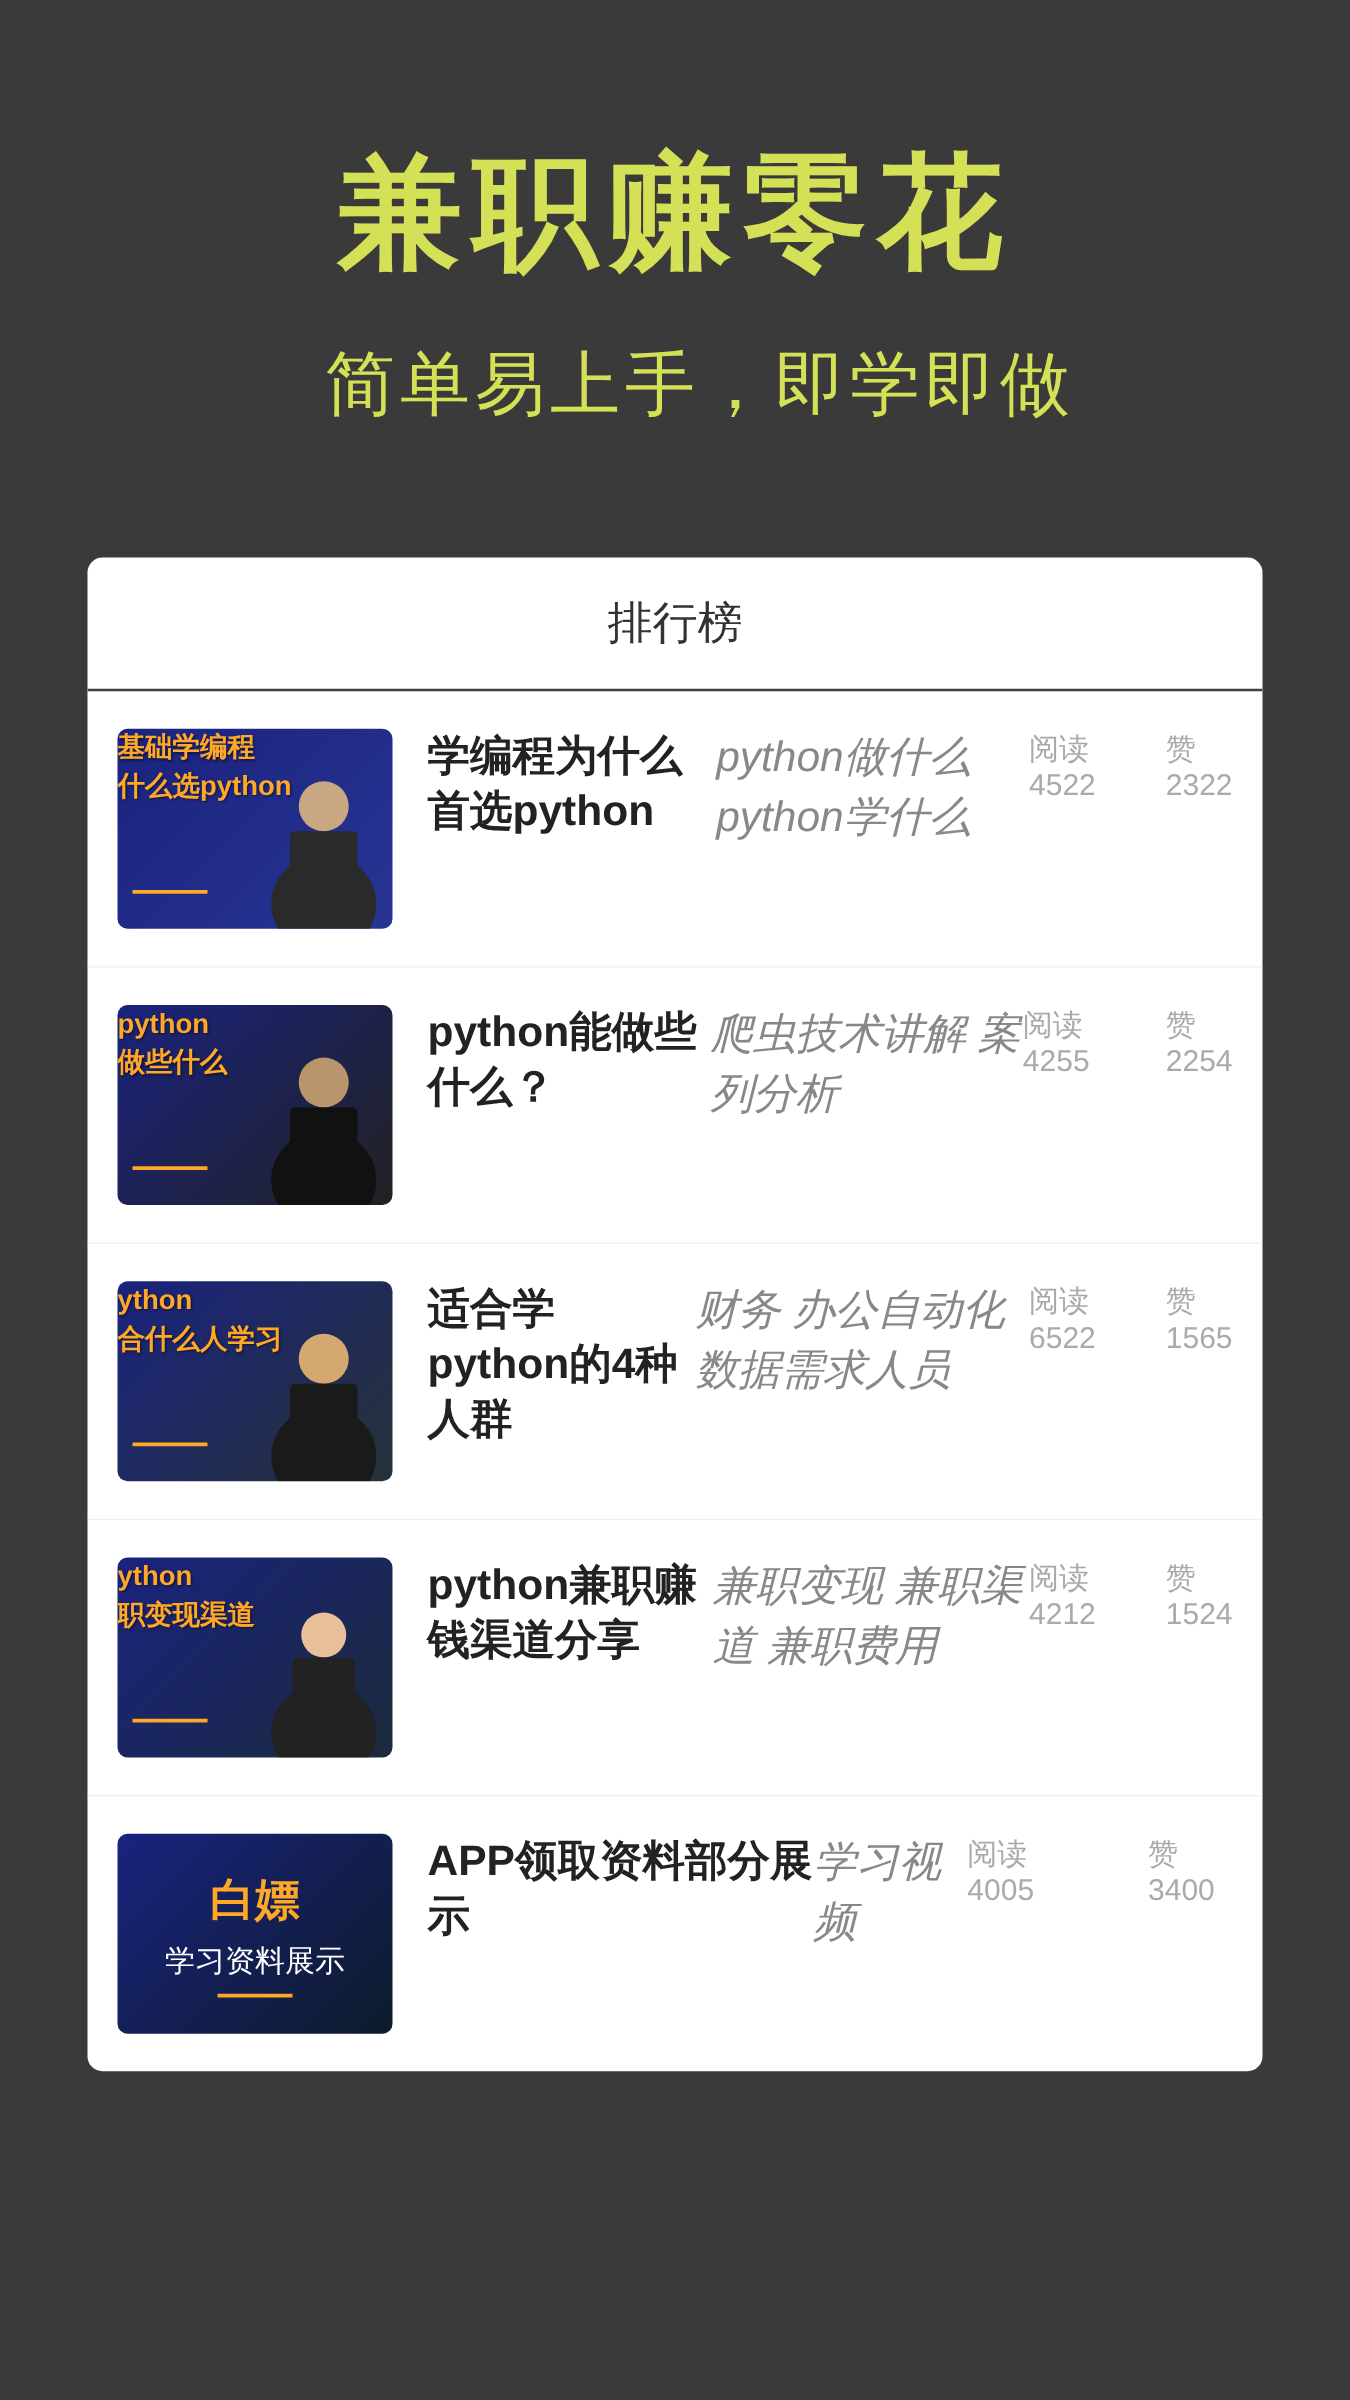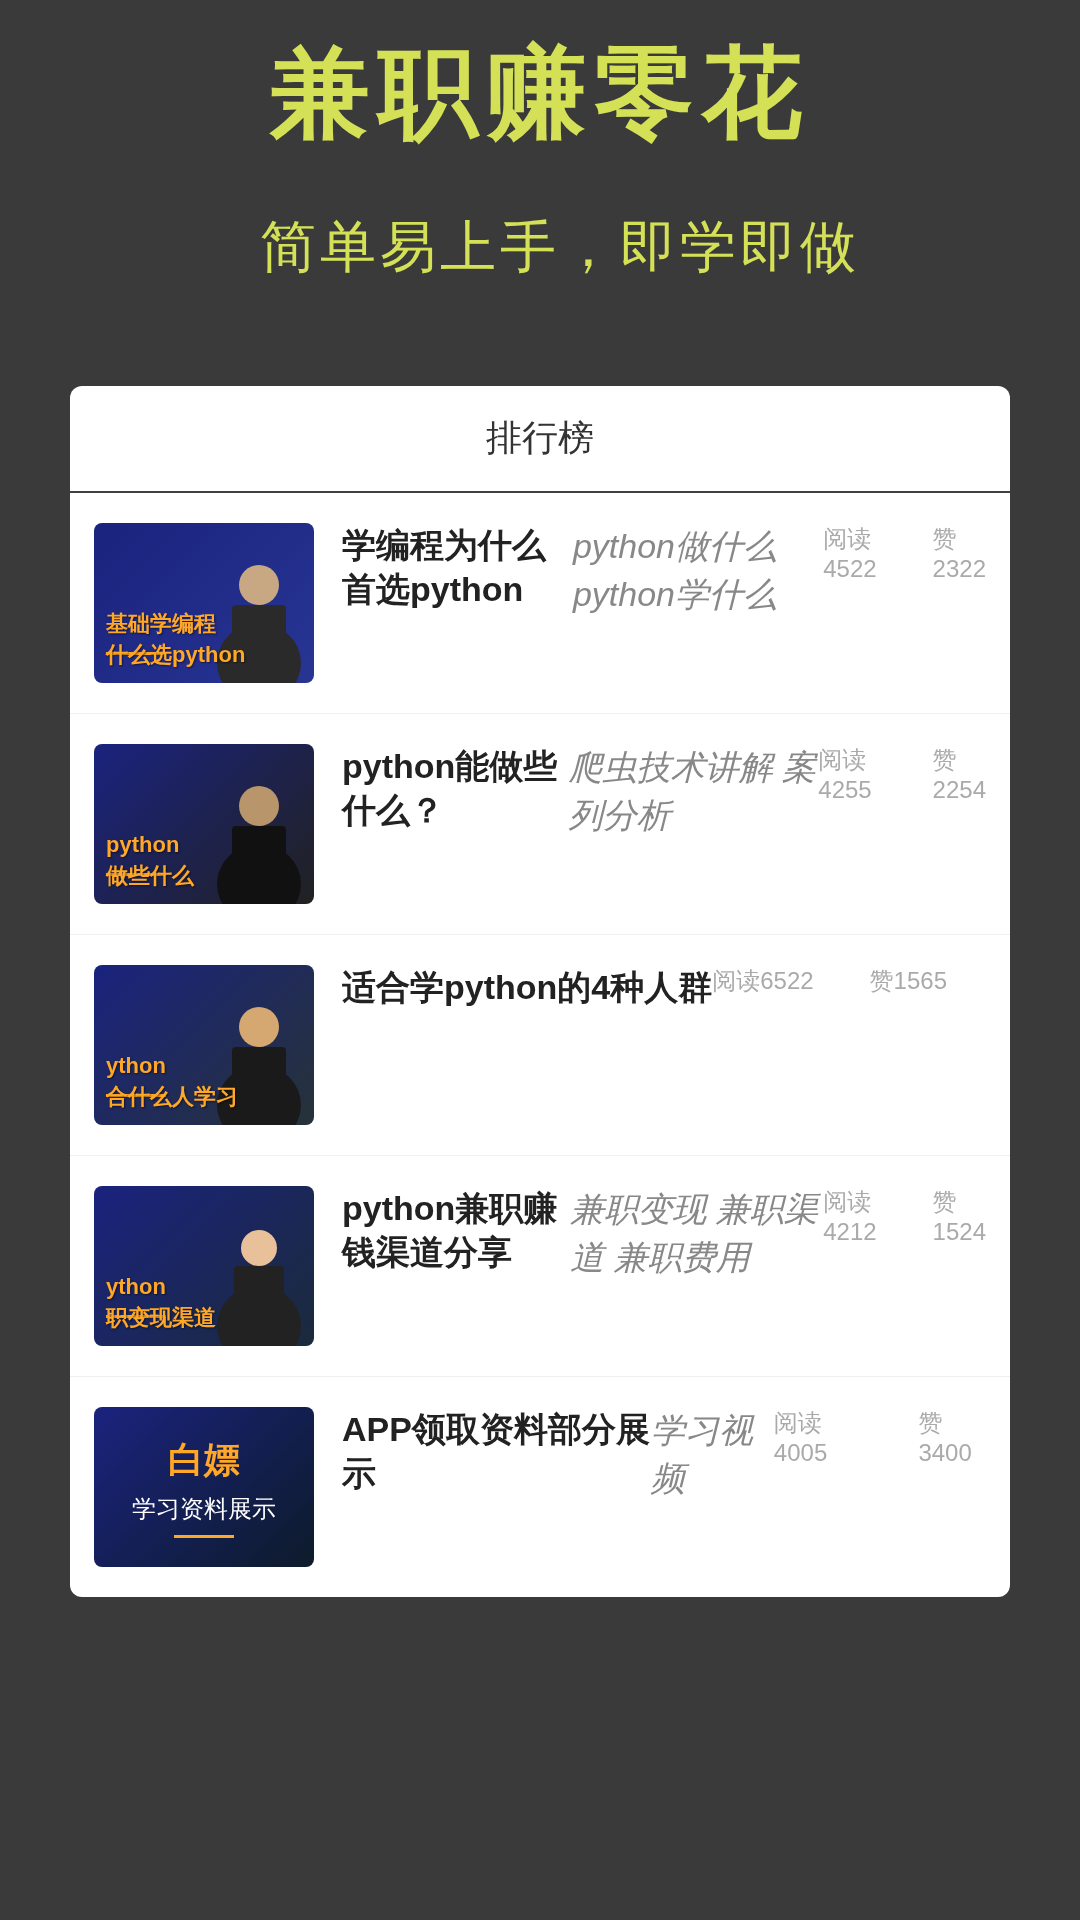--- a/index.html
+++ b/index.html
@@ -10,25 +10,24 @@
       min-height: 1920px;
       background-color: #3a3a3a;
       font-family: 'PingFang SC', 'Microsoft YaHei', sans-serif;
       display: flex;
       flex-direction: column;
       align-items: center;
     }
 
     .header-section {
       width: 100%;
-      padding: 32px 60px 40px;
+      padding: 110px 60px 40px;
       display: flex;
       flex-direction: column;
       align-items: center;
-      gap: 18px;
     }
 
     .main-title {
       font-size: 100px;
       font-weight: 700;
       color: #d4e157;
       letter-spacing: 8px;
       text-align: center;
       line-height: 1.2;
       margin-bottom: 40px;
@@ -79,23 +78,22 @@
 
     .thumbnail {
       width: 220px;
       height: 160px;
       border-radius: 8px;
       flex-shrink: 0;
       overflow: hidden;
       position: relative;
       background: linear-gradient(135deg, #1a237e 0%, #283593 50%, #3949ab 100%);
       display: flex;
-      align-items: flex-end;
+      align-items: flex-start;
       justify-content: flex-start;
-      padding: 12px;
     }
 
     .thumbnail-overlay-text {
       color: #ffa726;
       font-size: 22px;
       font-weight: 600;
       line-height: 1.4;
       text-shadow: 1px 1px 2px rgba(0,0,0,0.5);
       z-index: 2;
       position: relative;
@@ -267,20 +265,21 @@
       <div class="thumbnail-person">
         <svg width="90" height="120" viewBox="0 0 90 120" xmlns="http://www.w3.org/2000/svg">
           <circle cx="45" cy="22" r="20" fill="#d4a870"></circle>
           <ellipse cx="45" cy="100" rx="42" ry="40" fill="#1a1a1a"></ellipse>
           <rect x="18" y="42" width="54" height="60" rx="4" fill="#1a1a1a"></rect>
         </svg>
       </div>
     </div>
     <div class="item-content">
       <div class="item-title">适合学python的4种人群</div>
+      <div class="item-tags">财务 办公自动化 数据需求人员</div>
       <div class="item-stats">
         <span>阅读6522</span>
         <span>赞1565</span>
       </div>
     </div>
   </div>
 
   <div class="list-item">
     <div class="thumbnail thumb-4">
       <div>

